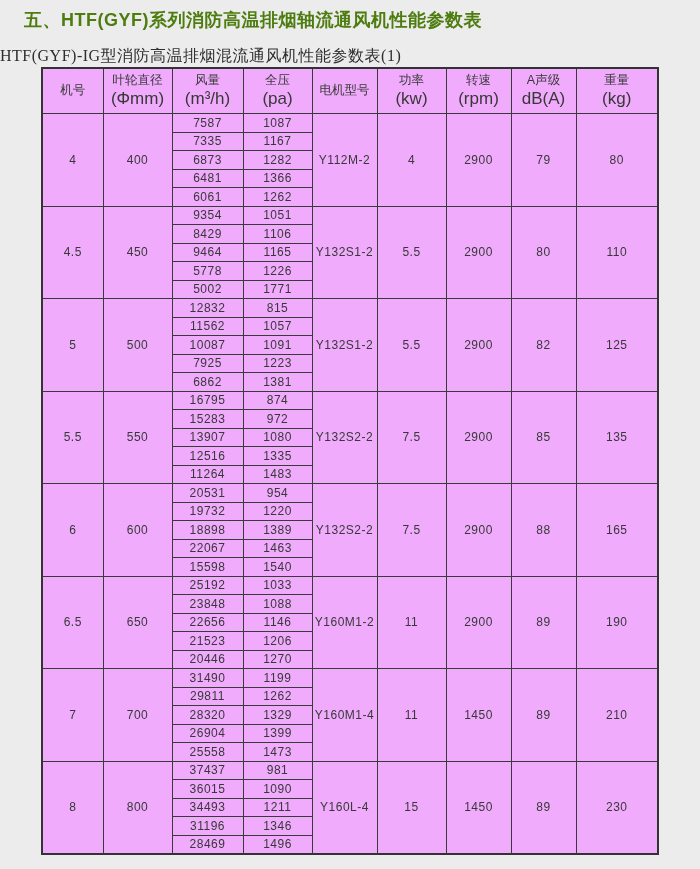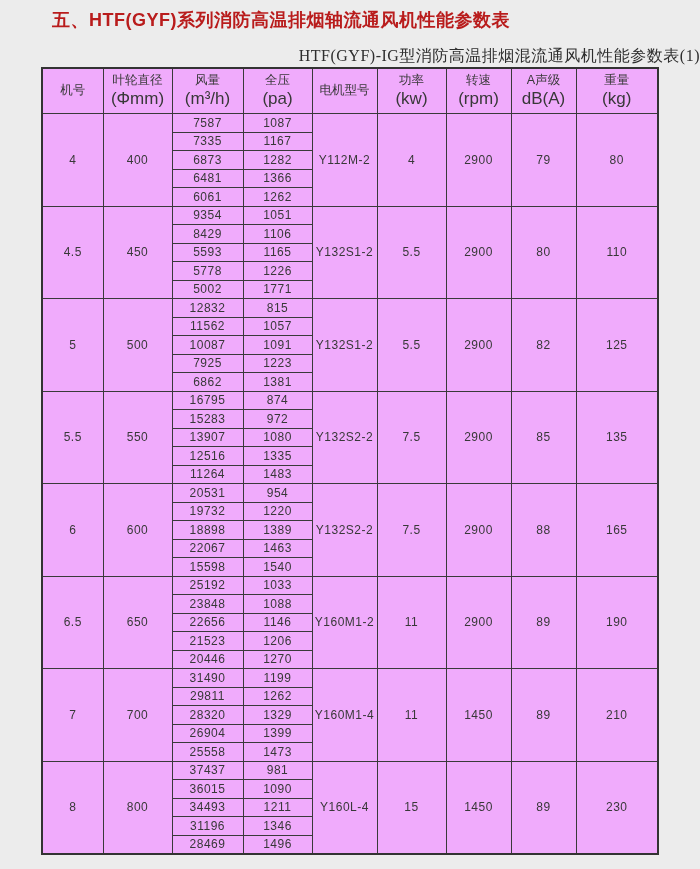--- a/index.html
+++ b/index.html
@@ -11,31 +11,31 @@
     position: relative;
     width: 700px;
     height: 869px;
     background: #ececec;
     color: #303030;
     font-family: "Liberation Sans", sans-serif;
     overflow: hidden;
   }
   .title {
     margin: 0;
-    padding: 8px 0 0 52px;
+    padding: 8px 0 0 24px;
     font-size: 18px;
     font-weight: bold;
     letter-spacing: 0.5px;
-    color: #b91c1c;
+    color: #4d7c0f;
     font-family: "Liberation Sans", sans-serif;
   }
   .subtitle {
     margin: 0;
     padding-top: 14px;
-    text-align: right;
+    text-align: left;
     font-size: 16px;
     color: #2e2e2e;
     font-family: "Liberation Serif", serif;
     letter-spacing: 0.5px;
   }
   table.spec-table {
     position: absolute;
     left: 41px;
     top: 67px;
     width: 617px;
@@ -163,21 +163,21 @@
           <td rowspan="5">5.5</td>
           <td rowspan="5">2900</td>
           <td rowspan="5">80</td>
           <td rowspan="5">110</td>
         </tr>
         <tr>
           <td>8429</td>
           <td>1106</td>
         </tr>
         <tr>
-          <td>5593</td>
+          <td>9464</td>
           <td>1165</td>
         </tr>
         <tr>
           <td>5778</td>
           <td>1226</td>
         </tr>
         <tr>
           <td>5002</td>
           <td>1771</td>
         </tr>

